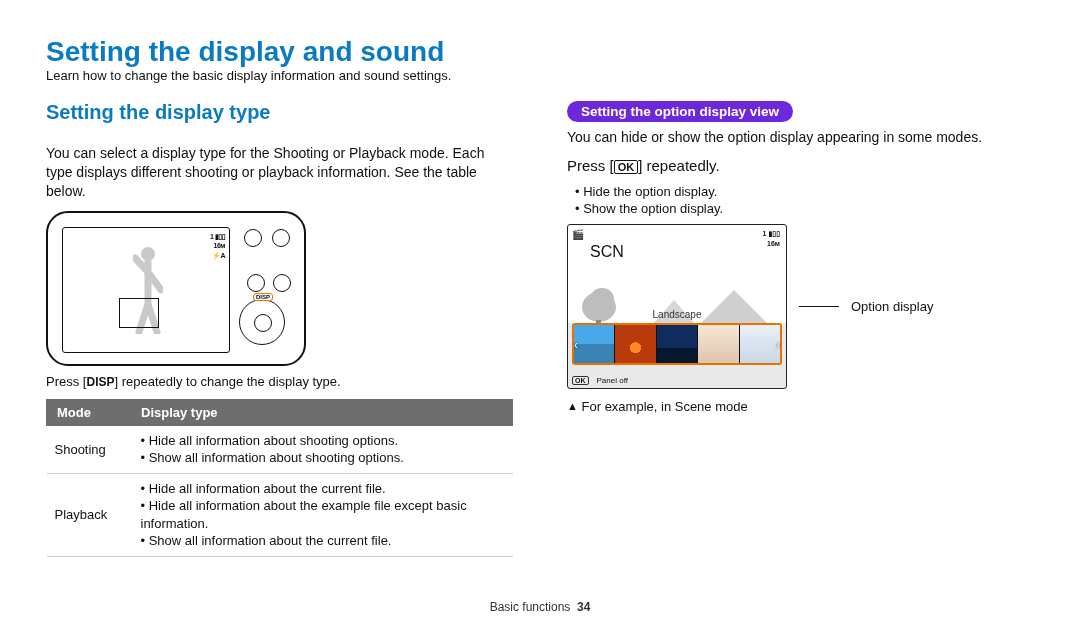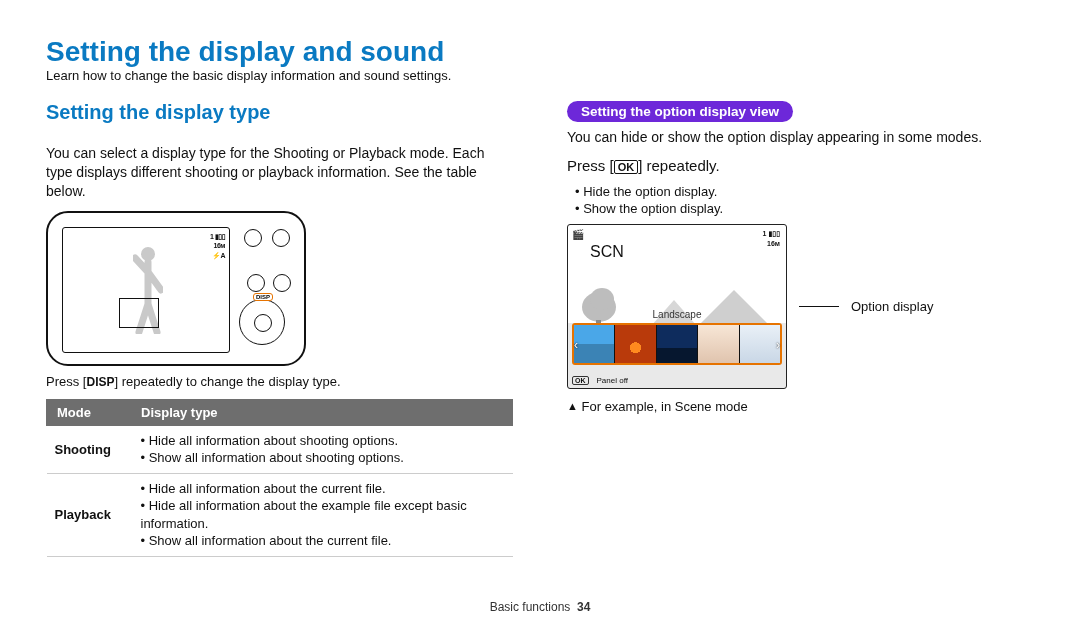--- a/index.html
+++ b/index.html
@@ -87,21 +87,21 @@
   
   .dtable { width: 100%; border-collapse: collapse; font-size: 13px; }
   .dtable th {
     background: #6e6e6e; color:#fff; text-align:left;
     padding: 5px 10px; font-weight:700; border:1px solid #6e6e6e;
   }
   .dtable th:first-child { width:84px; }
   .dtable td {
     padding: 6px 8px; border-bottom:1px solid #ccc; vertical-align: middle;
   }
-  .dtable td:first-child { font-weight:700; }
+  .dtable td:first-child { font-weight:400; }
   .dtable ul { list-style: none; padding-left: 2px; }
   .dtable li::before { content:"• "; }
   .dtable li { line-height:1.35; }
 
   
   .pill {
     display:inline-block; background:#6d28d9; color:#fff;
     border-radius: 14px; padding: 3px 14px; font-size:13.5px; font-weight:600;
     margin-bottom: 6px;
   }

